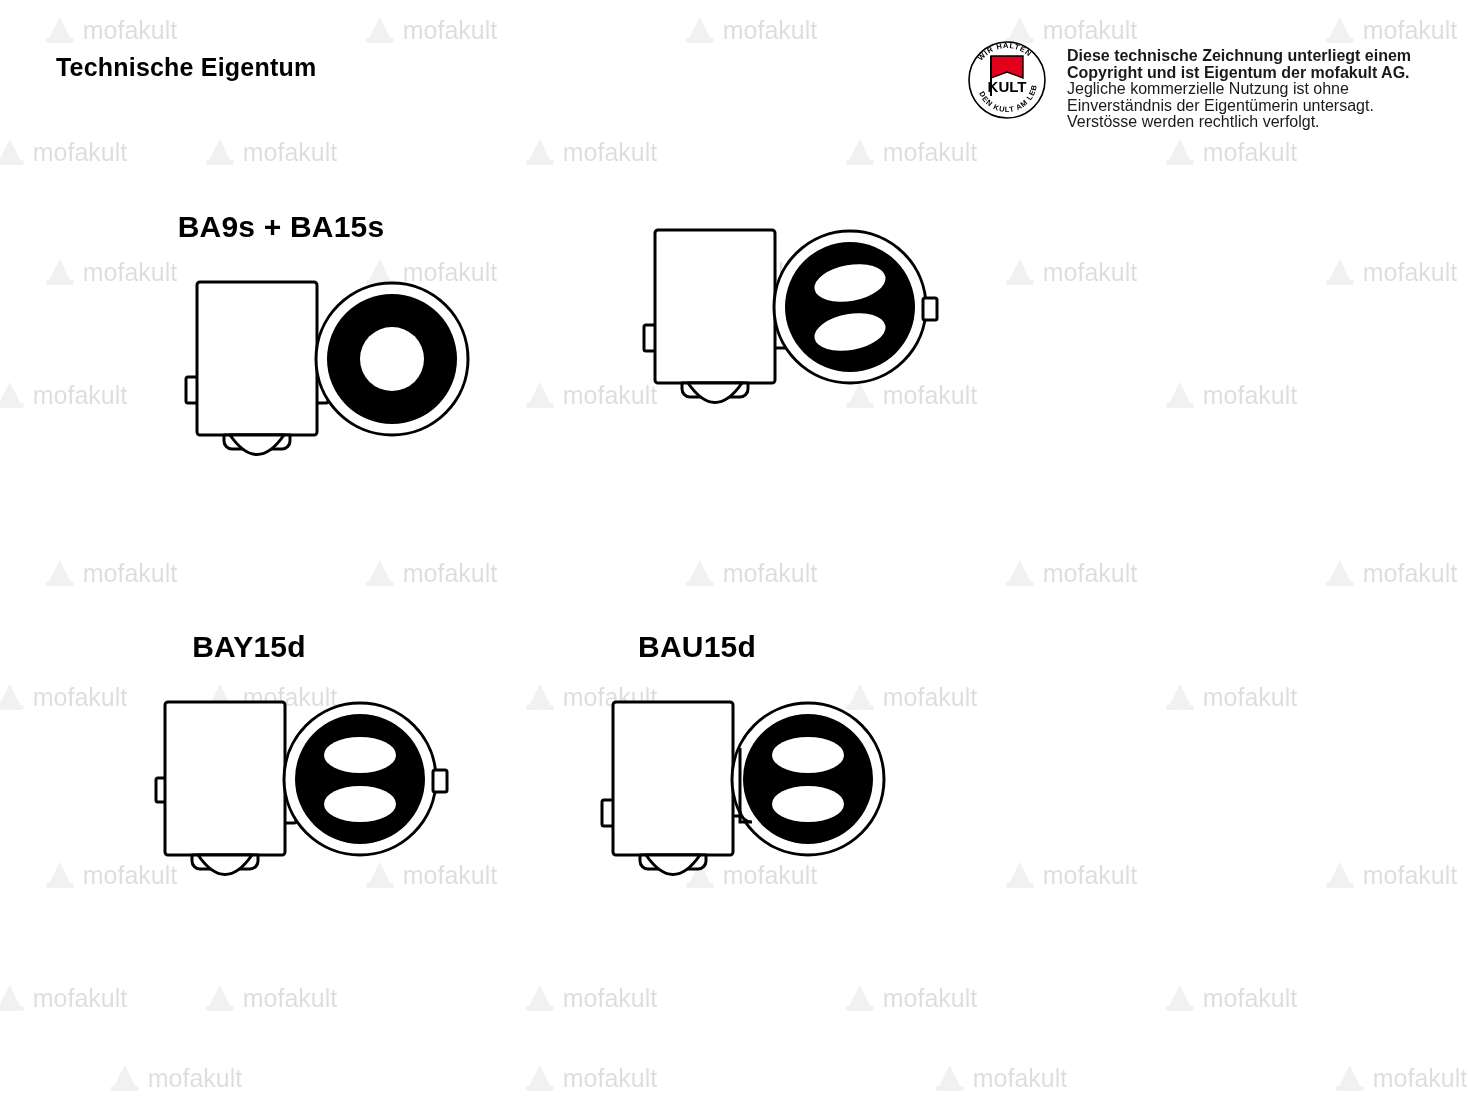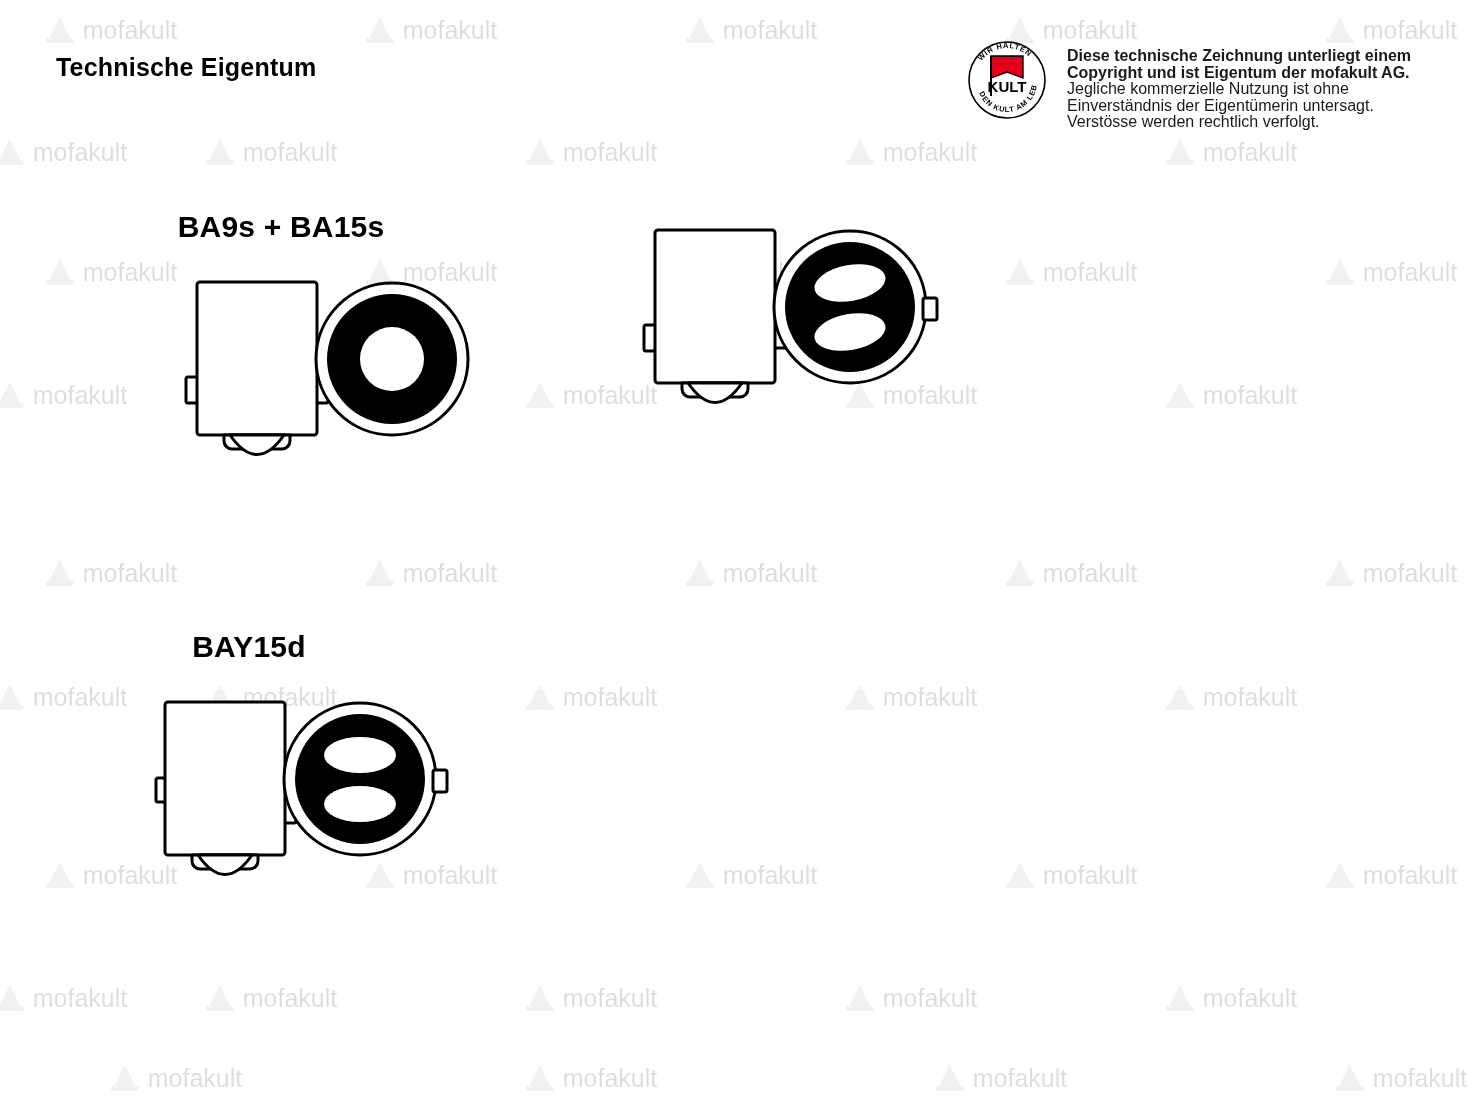--- a/index.html
+++ b/index.html
@@ -426,15 +426,36 @@
             <circle cx="320" cy="97" r="76" fill="#fff" stroke="#000" stroke-width="3"></circle>
             <circle cx="320" cy="97" r="65" fill="#000"></circle>
             <ellipse cx="320" cy="73" rx="36" ry="18" fill="#fff"></ellipse>
             <ellipse cx="320" cy="122" rx="36" ry="18" fill="#fff"></ellipse>
             <rect x="393" y="88" width="14" height="22" rx="2" fill="#fff" stroke="#000" stroke-width="3"></rect>
           </g>
         </svg>
       </div>
     </div>
 
+    <div class="fig-cell cell-3">
+      <div class="fig-label">BAU15d</div>
+      <div class="fig-art">
+        <svg width="418" height="230" viewBox="0 0 418 230" xmlns="http://www.w3.org/2000/svg">
+          <g stroke="#000" stroke-width="3" fill="#fff" stroke-linejoin="round">
+            <rect x="114" y="118" width="12" height="26" rx="2"></rect>
+            <rect x="244" y="108" width="12" height="26" rx="2"></rect>
+            <rect x="125" y="20" width="120" height="153" rx="3"></rect>
+            <path d="M 152 173 L 152 179 A 8 8 0 0 0 160 187 L 210 187 A 8 8 0 0 0 218 179 L 218 173 Z"></path>
+            <path d="M 158 173 Q 185 212 212 173 Z" fill="#fff"></path>
+          </g>
+          <g>
+            <circle cx="320" cy="97" r="76" fill="#fff" stroke="#000" stroke-width="3"></circle>
+            <circle cx="320" cy="97" r="65" fill="#000"></circle>
+            <ellipse cx="320" cy="73" rx="36" ry="18" fill="#fff"></ellipse>
+            <ellipse cx="320" cy="122" rx="36" ry="18" fill="#fff"></ellipse>
+            <path d="M 252 66 L 252 128 A 12 12 0 0 0 264 140 L 252 140 Z" fill="#fff" stroke="#000" stroke-width="3"></path>
+          </g>
+        </svg>
+      </div>
+    </div>
 
   </div>
 </div>
 
 </body></html>

